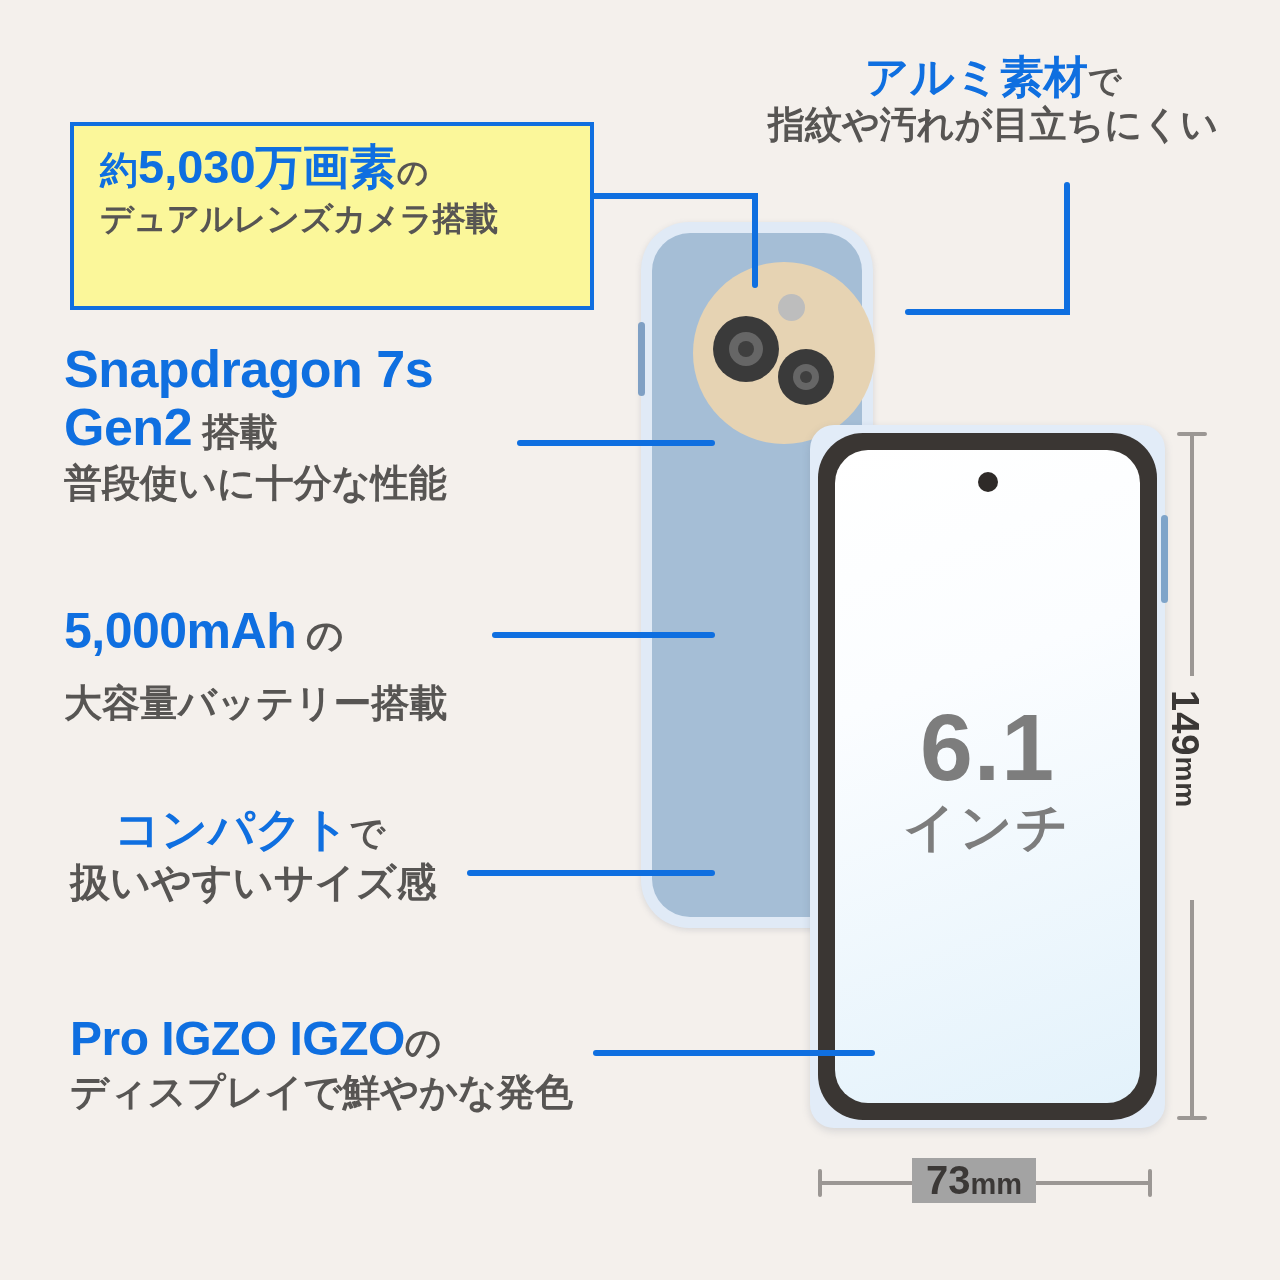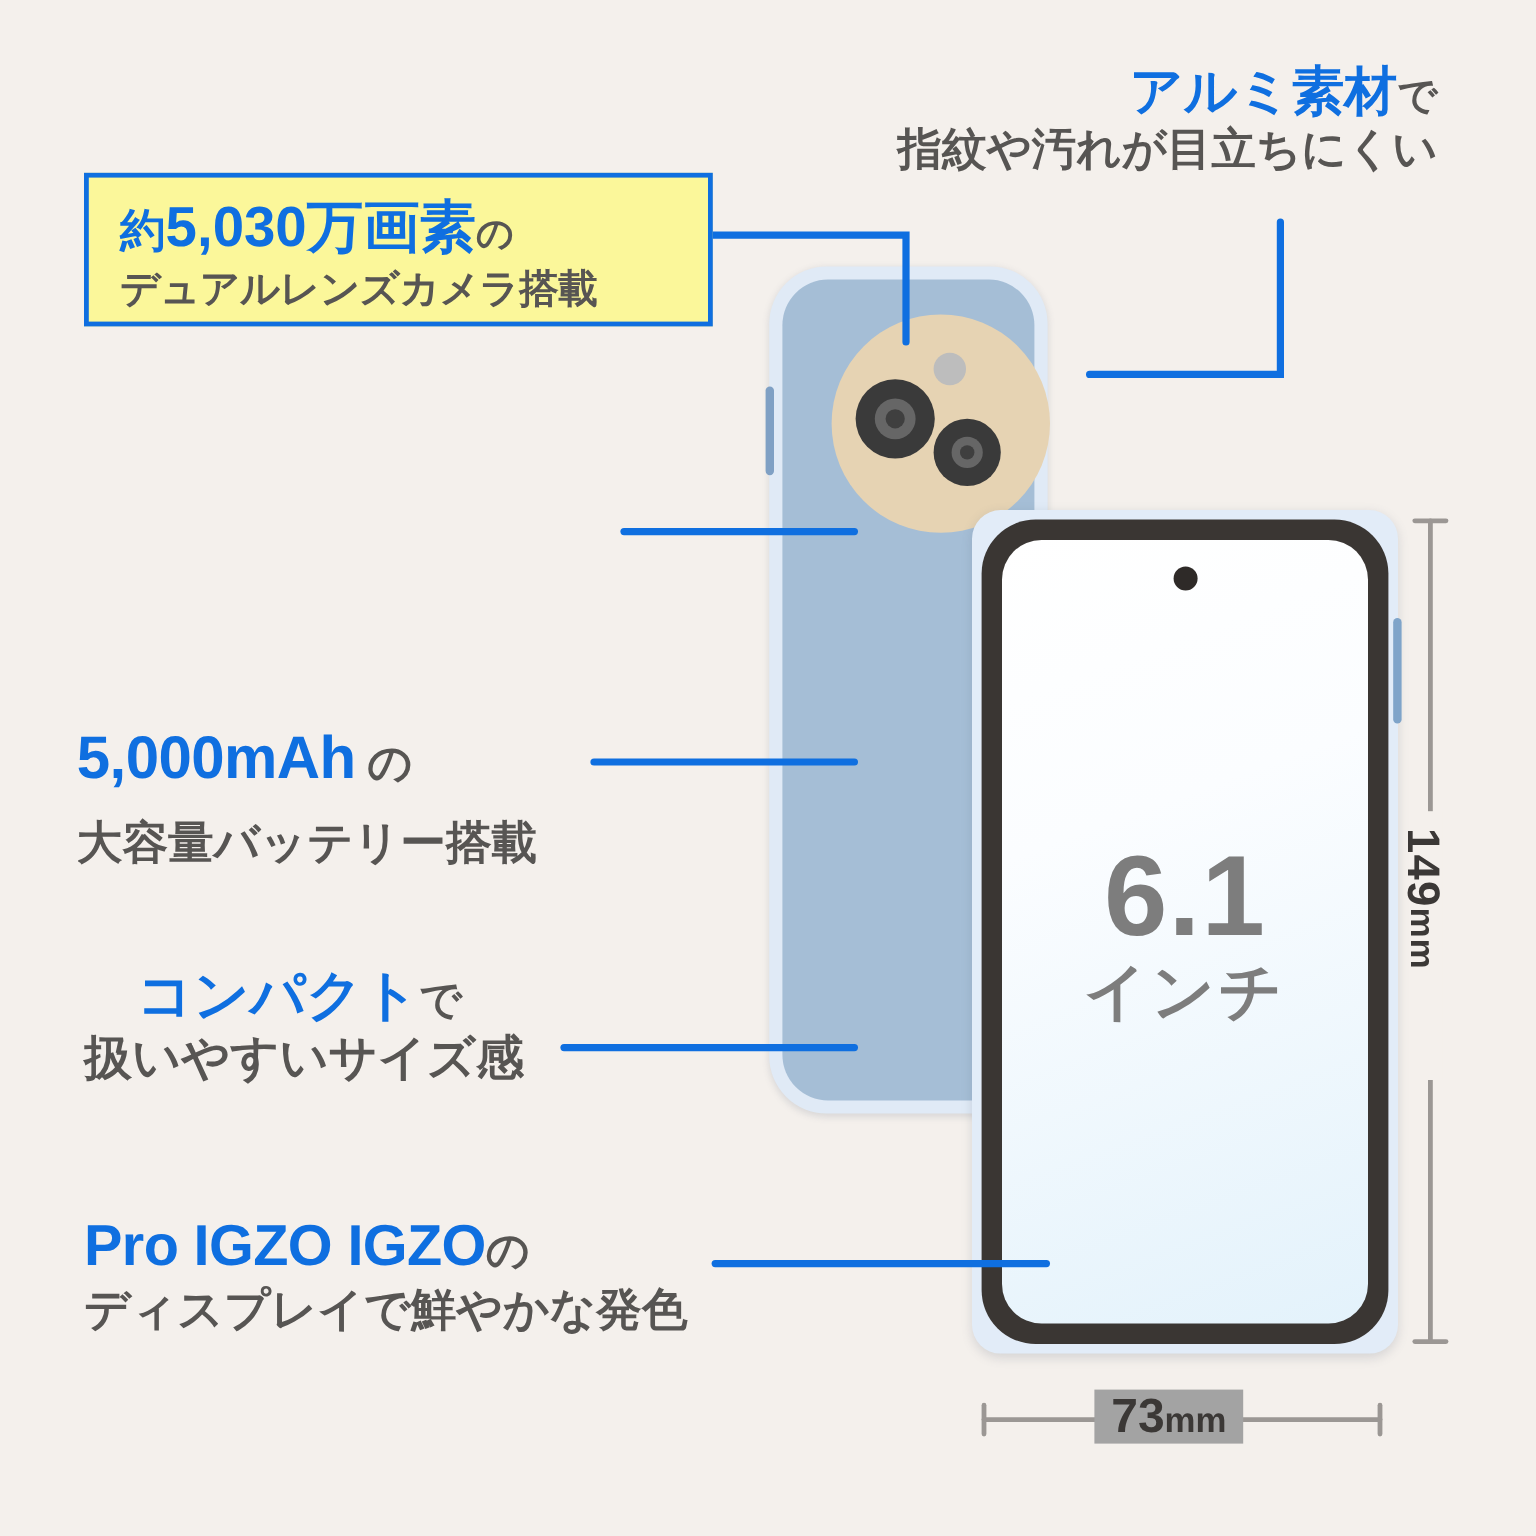--- a/index.html
+++ b/index.html
@@ -108,32 +108,31 @@
   }
   .dim-h-label-inner .unit{font-size:29px;}
 
   
   svg.lines{position:absolute;left:0;top:0;width:1280px;height:1280px;pointer-events:none;}
   .hl{color:#0f6fe0;font-weight:bold;}
   .sub{color:#575553;font-weight:bold;}
 
   
   .camera-box{
-    position:absolute;left:70px;top:122px;width:524px;height:128px;
+    position:absolute;left:70px;top:122px;width:524px;height:188px;
     background:#fbf79a;border:4px solid #0f6fe0;
     box-sizing:border-box;
     padding:16px 0 16px 26px;
-    margin-top:22px;
   }
   .camera-line1{font-size:42px;line-height:1.08;white-space:nowrap;}
   .camera-line1 .hl{font-size:47px;}
   .camera-line2{font-size:33px;line-height:1.2;white-space:nowrap;margin-top:6px;letter-spacing:-0.5px;}
 
   
-  .alu{position:absolute;left:748px;top:52px;text-align:right;}
+  .alu{position:absolute;left:768px;top:52px;text-align:center;}
   .alu-line1{font-size:44px;line-height:1.12;white-space:nowrap;}
   .alu-line1 .suffix{font-size:33px;color:#575553;font-weight:bold;}
   .alu-line2{font-size:37px;line-height:1.2;white-space:nowrap;margin-top:2px;}
 
   
   .snap{position:absolute;left:64px;top:340px;}
   .snap-l1{font-size:52px;line-height:1.12;white-space:nowrap;letter-spacing:-0.5px;}
   .snap-l2{font-size:52px;line-height:1.14;white-space:nowrap;letter-spacing:-0.5px;}
   .snap-l2 .suffix{font-size:38px;color:#575553;font-weight:bold;}
   .snap-l3{font-size:38px;line-height:1.25;white-space:nowrap;margin-top:2px;}
@@ -221,20 +220,25 @@
   <div class="camera-box">
     <div class="camera-line1"><span class="hl" style="font-size:38px">約</span><span class="hl">5,030万画素</span><span class="sub" style="font-size:31px">の</span></div>
     <div class="camera-line2 sub">デュアルレンズカメラ搭載</div>
   </div>
 
   <div class="alu">
     <div class="alu-line1"><span class="hl">アルミ素材</span><span class="suffix">で</span></div>
     <div class="alu-line2 sub">指紋や汚れが目立ちにくい</div>
   </div>
 
+  <div class="snap">
+    <div class="snap-l1 hl">Snapdragon 7s</div>
+    <div class="snap-l2"><span class="hl">Gen2</span><span class="suffix">&nbsp;</span><span class="suffix">搭載</span></div>
+    <div class="snap-l3 sub">普段使いに十分な性能</div>
+  </div>
 
   <div class="batt">
     <div class="batt-l1"><span class="hl">5,000mAh</span><span class="suffix">&nbsp;</span><span class="suffix">の</span></div>
     <div class="batt-l2 sub">大容量バッテリー搭載</div>
   </div>
 
   <div class="comp">
     <div class="comp-l1"><span class="hl">コンパクト</span><span class="suffix">で</span></div>
     <div class="comp-l2 sub">扱いやすいサイズ感</div>
   </div>

